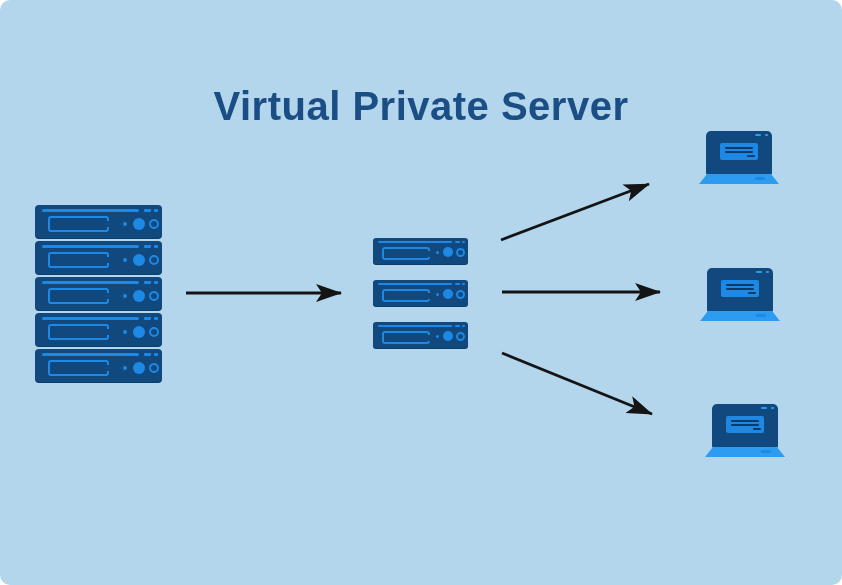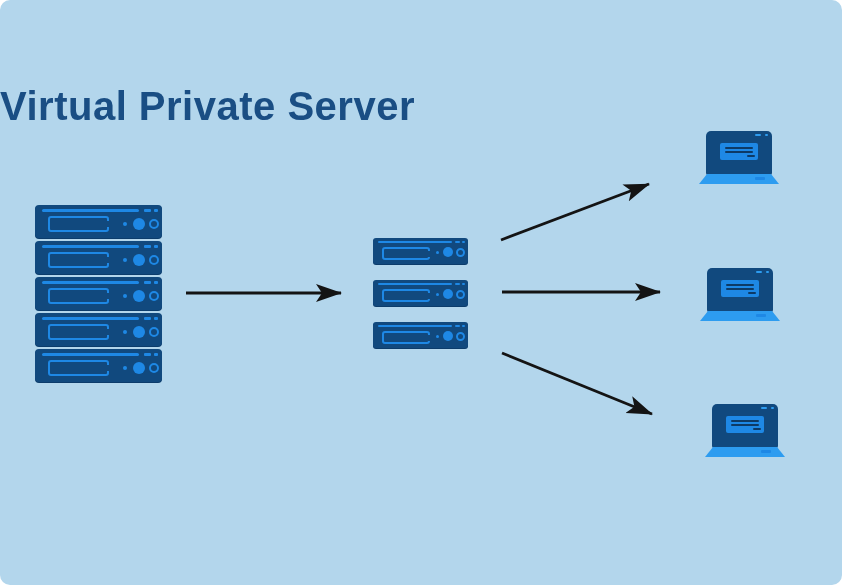--- a/index.html
+++ b/index.html
@@ -19,21 +19,21 @@
     font-family:"Liberation Sans", sans-serif;
     width:842px;height:585px;overflow:hidden;
   }
   .canvas{
     position:relative;width:842px;height:585px;
     background:var(--background);
     border-radius:10px;overflow:hidden;
   }
   .title{
     position:absolute;top:84px;left:0;width:100%;
-    text-align:left;font-size:40px;font-weight:bold;
+    text-align:center;font-size:40px;font-weight:bold;
     color:var(--title-text);letter-spacing:.5px;
   }
   
   .rack{position:absolute;display:flex;flex-direction:column;}
   .rack-left{left:35px;top:205px;gap:3px;}
   .rack-mid{left:373px;top:238px;gap:16px;}
   .server-unit{position:relative;background:var(--server-body);box-shadow:0 1px 0 var(--server-edge);}
   .unit-lg{width:127px;height:33px;border-radius:4px;}
   .unit-sm{width:95px;height:26px;border-radius:3px;}
   .server-unit span{position:absolute;display:block;}

